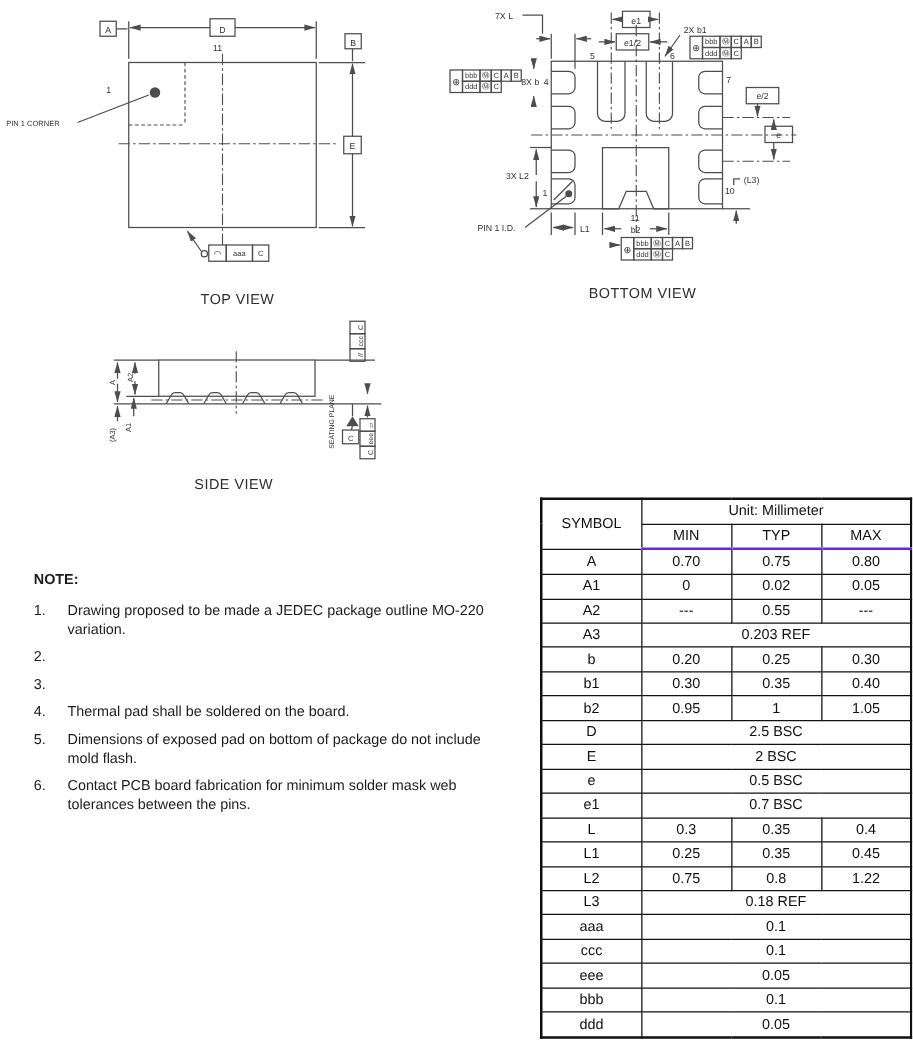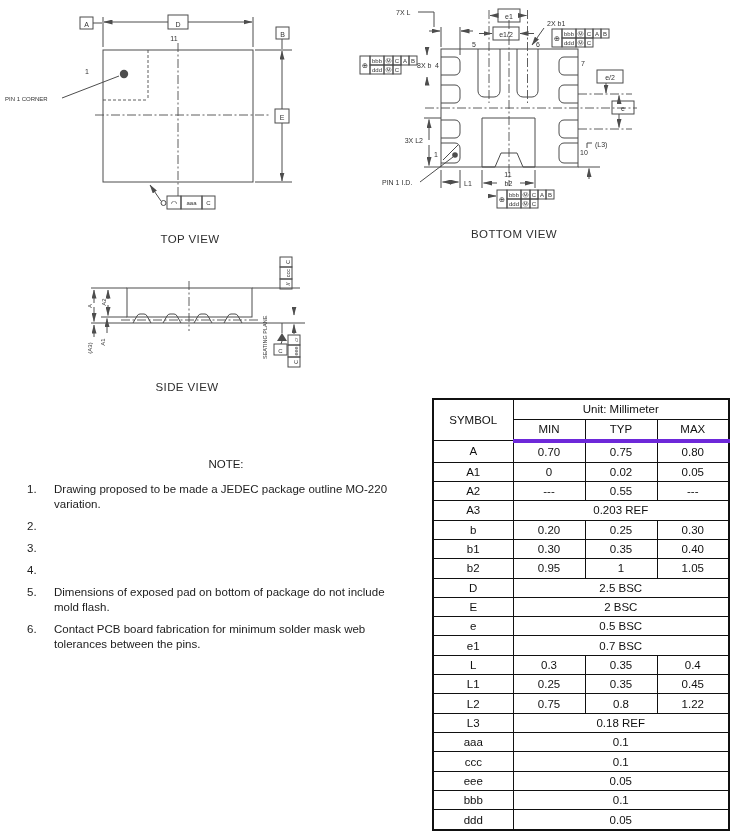--- a/index.html
+++ b/index.html
@@ -12,32 +12,32 @@
   .dash{stroke:#4d4d4d;stroke-width:0.9;fill:none;stroke-dasharray:3 2;}
   .lbl{font-size:7px;}
   .lbl6{font-size:6px;}
   .fcfsym{font-size:7.5px;font-family:"DejaVu Sans",sans-serif;}
   .fcft{font-size:6px;}
   .rot{font-size:6px;}
   .rot55{font-size:5.5px;}
   .vtitle{font-size:11.5px;fill:#2e2e2e;letter-spacing:0.4px;}
   
   #notes{left:27px;top:458px;width:398px;color:#1c1c1c;}
-  #notes .nh{font-weight:normal;font-size:11.5px;text-align:center;}
+  #notes .nh{font-weight:bold;font-size:11.5px;}
   #notes .nlist{margin-top:12px;}
   #notes .nitem{display:flex;margin-bottom:7px;font-size:11.5px;line-height:15px;}
   #notes .nnum{width:27px;flex:0 0 27px;}
   #notes .ntext{width:355px;}
   
   #dimtable{left:432px;top:398px;width:296px;}
   table.dims{border-collapse:collapse;table-layout:fixed;width:296px;height:433px;}
   table.dims th,table.dims td{border:1px solid #111;text-align:center;vertical-align:middle;padding:0;font-size:11.5px;color:#111;overflow:hidden;}
   table.dims th{font-weight:normal;}
   table.dims{border:2px solid #111;}
-  table.dims tr.hdr2 th{border-bottom:4px solid #6d28d9;text-align:center;}
+  table.dims tr.hdr2 th{border-bottom:2px solid #6d28d9;text-align:center;}
   table.dims col.c0{width:80px;}
   table.dims col.c1{width:72px;}
   table.dims col.c2{width:72px;}
   table.dims col.c3{width:72px;}
 </style>
 </head>
 <body>
 
 <div id="page">
 
@@ -332,20 +332,21 @@
           <span class="ntext">Drawing proposed to be made a JEDEC package outline MO-220 variation.</span>
         </div>
       <div class="nitem">
           <span class="nnum">2.</span>
         </div>
       <div class="nitem">
           <span class="nnum">3.</span>
         </div>
       <div class="nitem">
           <span class="nnum">4.</span>
+          <span class="ntext">Thermal pad shall be soldered on the board.</span>
         </div>
       <div class="nitem">
           <span class="nnum">5.</span>
           <span class="ntext">Dimensions of exposed pad on bottom of package do not include mold flash.</span>
         </div>
       <div class="nitem">
           <span class="nnum">6.</span>
           <span class="ntext">Contact PCB board fabrication for minimum solder mask web tolerances between the pins.</span>
         </div>
     </div>

